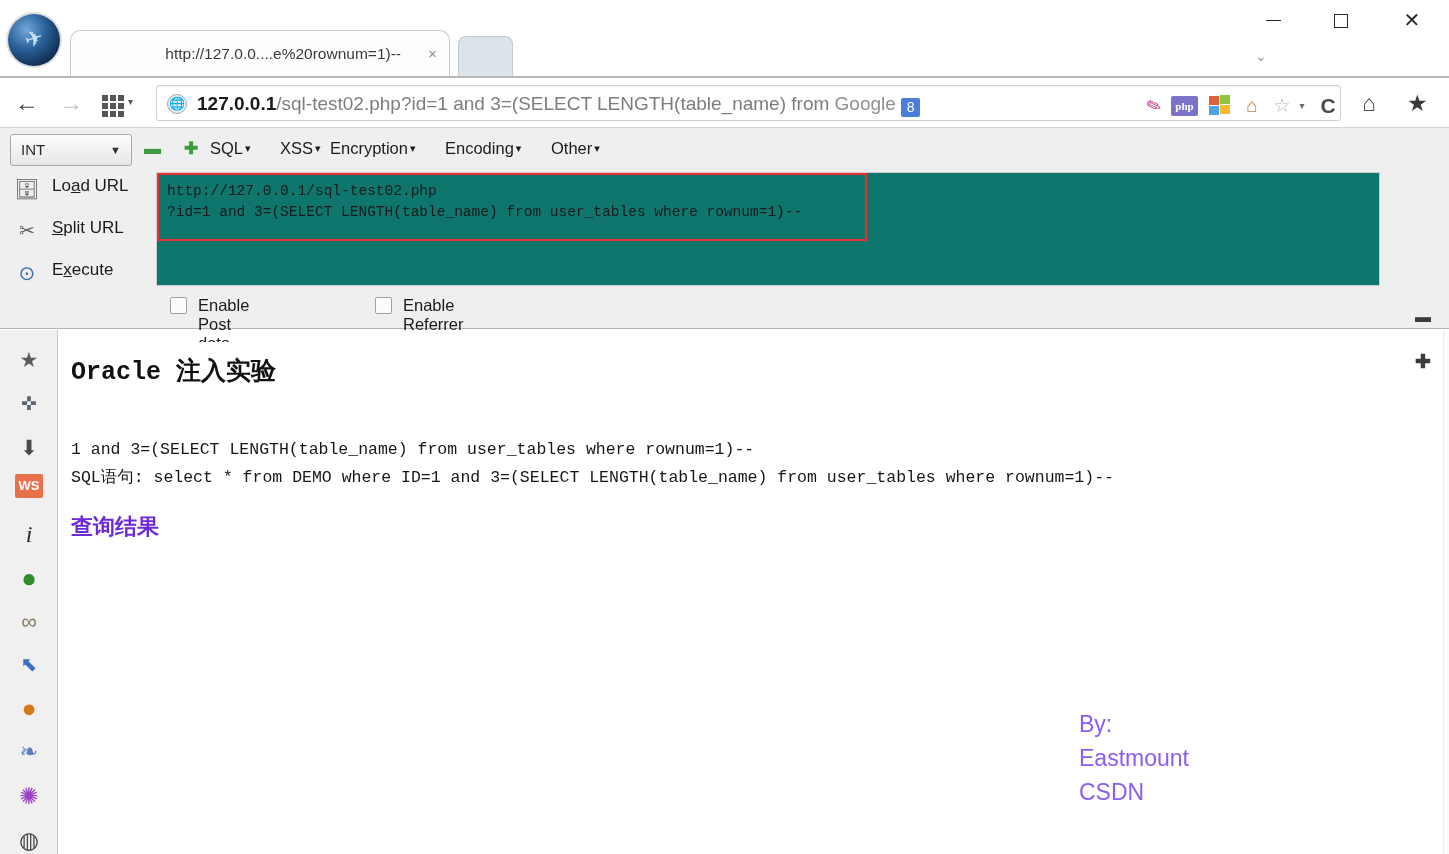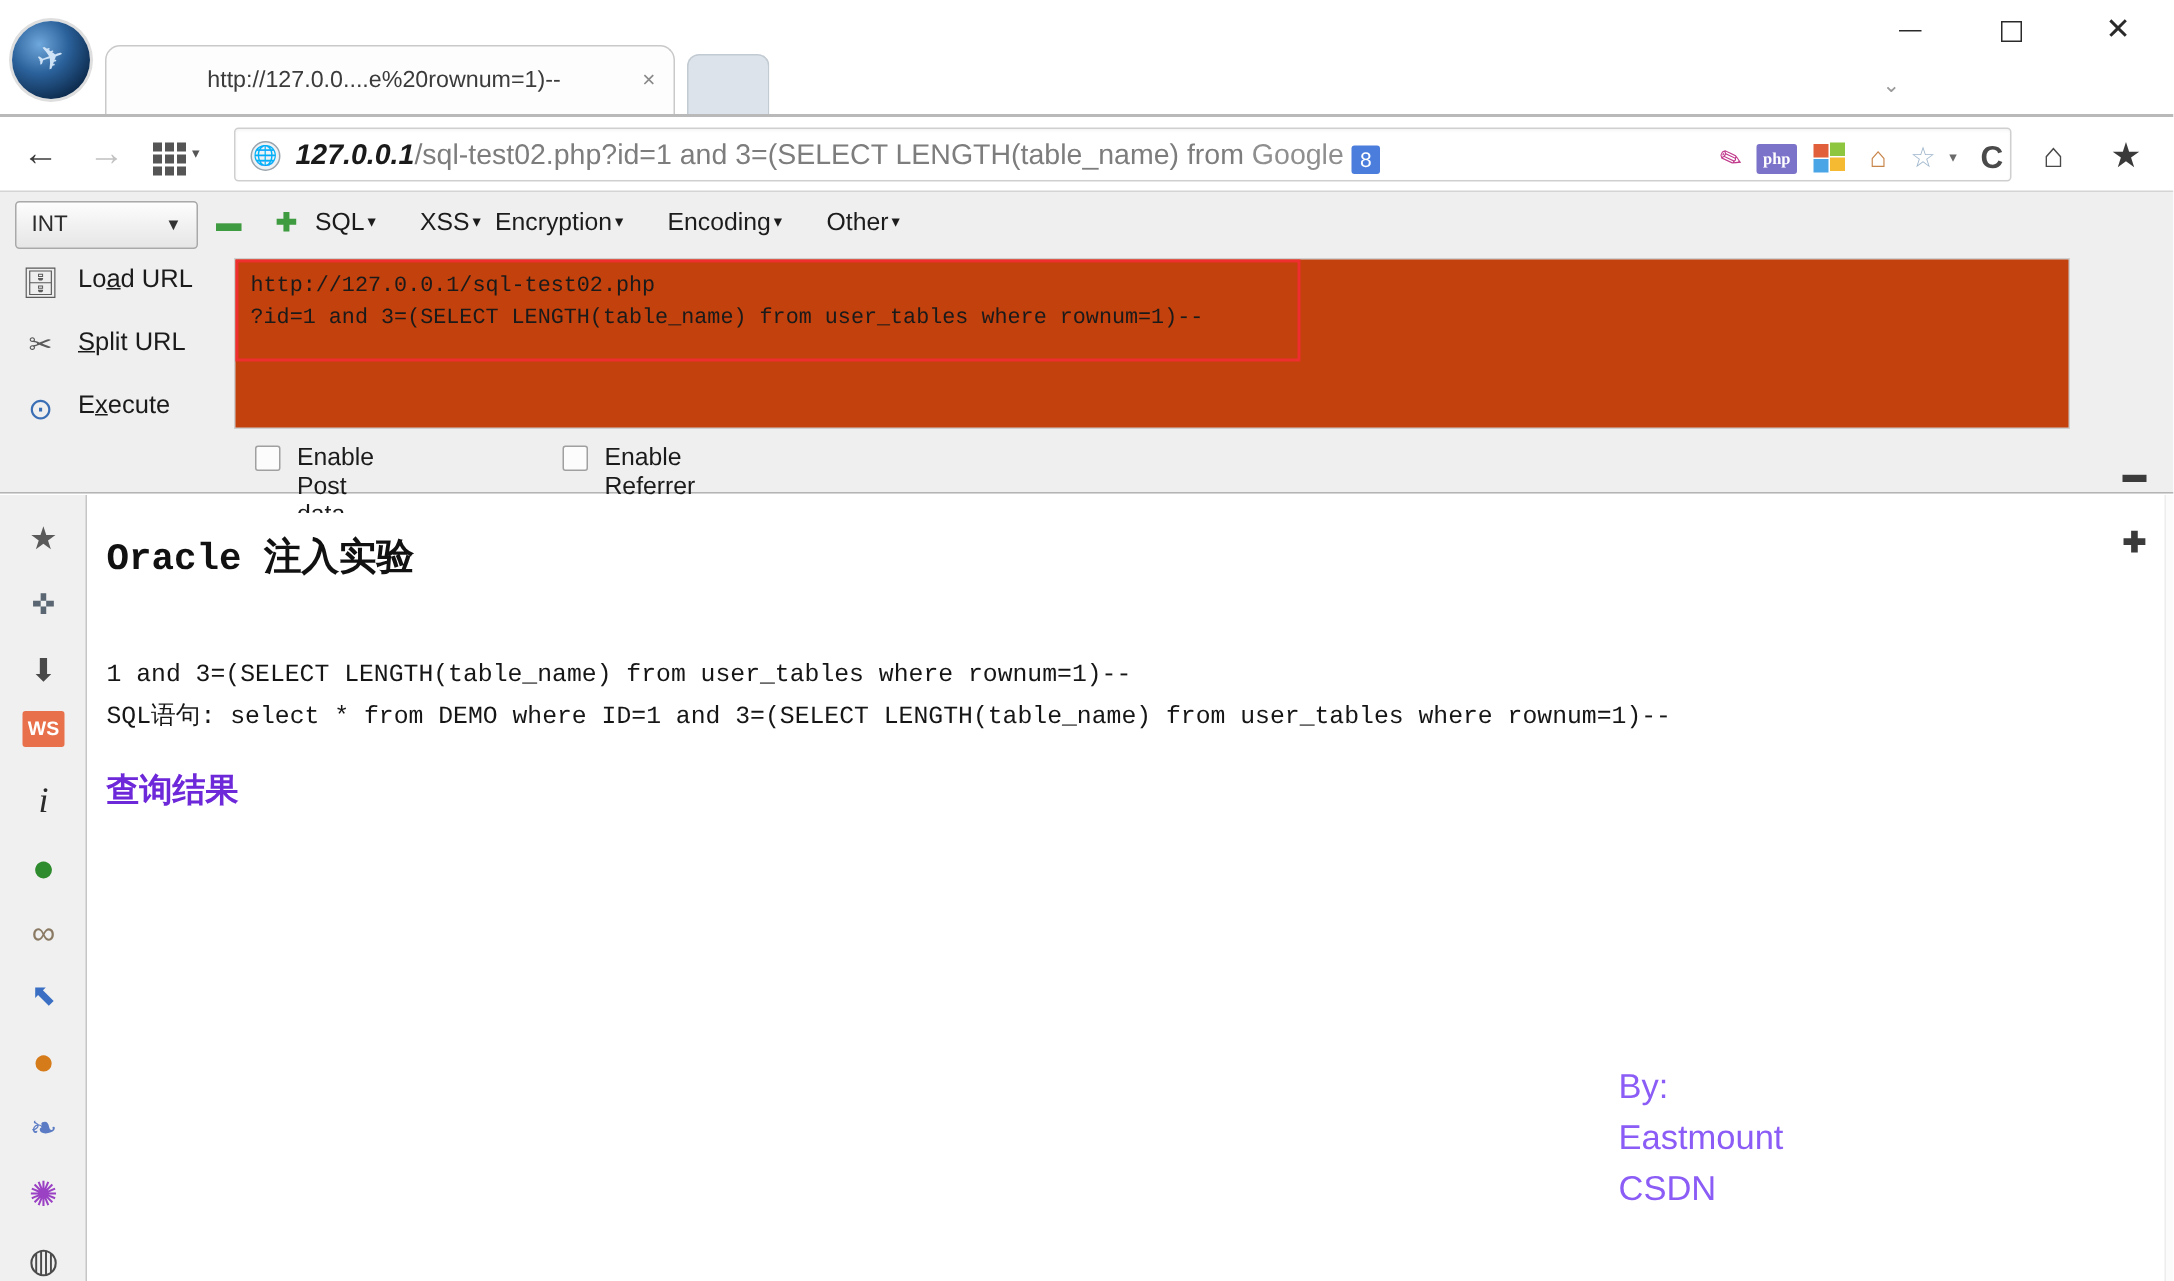--- a/index.html
+++ b/index.html
@@ -28,21 +28,21 @@
     transform: rotate(-18deg);
   }
   .tab {
     position: absolute; left: 70px; top: 30px; width: 380px; height: 48px;
     background: #fdfdfd;
     border: 1px solid #c9c9c9; border-bottom: none;
     border-radius: 10px 10px 0 0;
   }
   .tab-title {
     position: absolute; left: 40px; top: 14px; width: 290px;
-    font-size: 15.5px; color: #3b3b3b; text-align: center;
+    font-size: 15.5px; color: #3b3b3b; text-align: right;
     white-space: nowrap; overflow: hidden;
   }
   .tab-close {
     position: absolute; right: 12px; top: 14px;
     font-size: 15px; color: #8a8a8a; cursor: pointer;
   }
   .tab-ghost {
     position: absolute; left: 458px; top: 36px; width: 55px; height: 42px;
     background: #dce3ea; border: 1px solid #c2cad2; border-bottom: none;
     border-radius: 8px 8px 0 0;
@@ -89,21 +89,21 @@
   }
   .globe-ic {
     position: absolute; left: 10px; top: 8px; width: 20px; height: 20px;
     border-radius: 50%; border: 1.5px solid #9aa4ad; background: #eef2f5;
     font-size: 13px; line-height: 18px; text-align: center; color: #7b8690;
   }
   .url-text {
     position: absolute; left: 40px; top: 5px; height: 26px; line-height: 26px;
     font-size: 19px; color: #7d7d7d; white-space: nowrap; overflow: hidden; width: 1000px;
   }
-  .url-host { color: #1a1a1a; font-weight: bold; font-style: italic; }
+  .url-host { color: #1a1a1a; font-weight: bold; }
   .url-google { color: #8f8f8f; }
   .bar-ic {
     position: absolute; top: 8px; width: 24px; height: 24px;
     text-align: center; line-height: 24px; font-size: 15px; cursor: pointer;
   }
   .ic-pen { right: 174px; color: #c13b8c; font-size: 18px; transform: rotate(-20deg); }
   .ic-php {
     right: 142px; width: 27px; height: 20px; top: 10px; background: #7b72c9;
     color: #fff; font-size: 11px; font-weight: bold; line-height: 20px; border-radius: 2px;
     font-family: "Liberation Serif", serif;
@@ -154,21 +154,21 @@
     text-align: center; line-height: 30px; font-size: 20px; color: #5b5b5b;
   }
   .act-lbl {
     position: absolute; left: 40px; top: 4px;
     font-size: 17px; color: #1b1b1b;
   }
   .act-lbl u { text-decoration: underline; }
 
   .url-area-wrap {
     position: absolute; left: 156px; top: 44px; width: 1224px; height: 114px;
-    background: #c2410c; border: 1px solid #cfcfcf;
+    background: #0f766e; border: 1px solid #cfcfcf;
   }
   .url-area-hl {
     position: absolute; left: 0; top: 0; width: 710px; height: 68px;
     border: 2px solid #ef2f2f;
   }
   .url-area-txt {
     position: absolute; left: 10px; top: 8px; width: 690px;
     font-family: "Liberation Mono", monospace;
     font-size: 14.5px; line-height: 21px; color: #1a1a1a; white-space: pre;
   }

